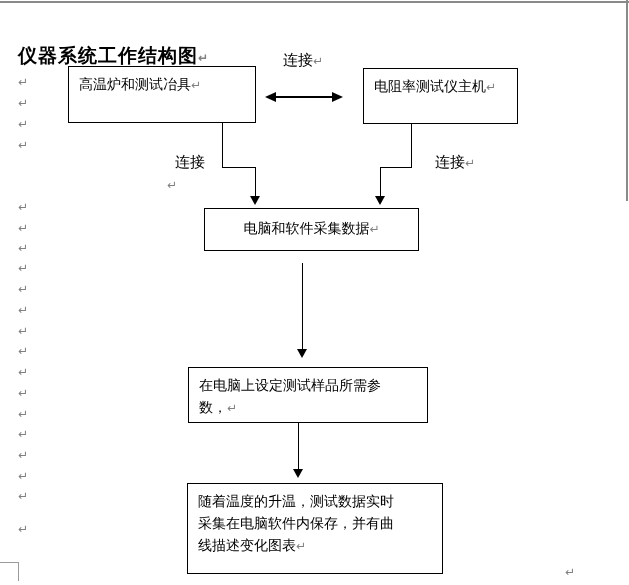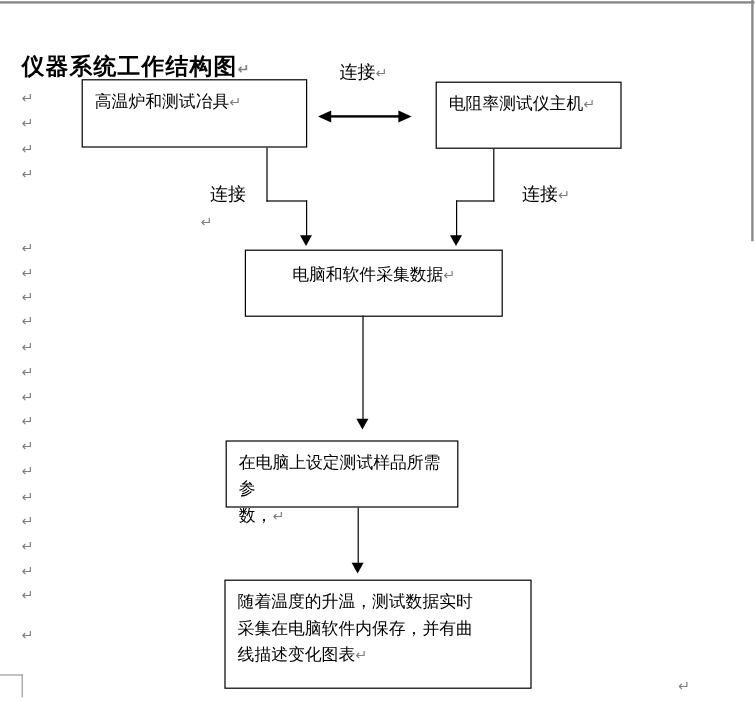--- a/index.html
+++ b/index.html
@@ -95,30 +95,30 @@
   <div class="conn-label" style="left:175px;top:153px"><span>连接</span></div>
 
   <div>
     <div class="vline" style="left:411px;top:124px;height:44px"></div>
     <div class="hline" style="left:380px;top:167px;width:32px"></div>
     <div class="vline" style="left:380px;top:167px;height:31px"></div>
     <div class="ah-down" style="left:375px;top:196px"></div>
   </div>
   <div class="conn-label" style="left:435px;top:153px"><span>连接</span><span class="pilcrow">↵</span></div>
 
-  <div class="fbox center" style="left:204px;top:208px;width:215px;height:56px">
+  <div class="fbox center" style="left:204px;top:208px;width:215px;height:43px">
     <div class="inner"><span class="box-text">电脑和软件采集数据</span><span class="pilcrow">↵</span></div>
   </div>
 
   <div>
     <div class="vline" style="left:302px;top:263px;height:87px"></div>
     <div class="ah-down" style="left:297px;top:349px"></div>
   </div>
 
-  <div class="fbox" style="left:188px;top:367px;width:194px;height:56px">
+  <div class="fbox" style="left:188px;top:367px;width:240px;height:56px">
     <div class="inner"><span class="box-text">在电脑上设定测试样品所需参
 数，</span><span class="pilcrow">↵</span></div>
   </div>
 
   <div>
     <div class="vline" style="left:298px;top:423px;height:47px"></div>
     <div class="ah-down" style="left:293px;top:469px"></div>
   </div>
 
   <div class="fbox" style="left:187px;top:483px;width:256px;height:91px">

